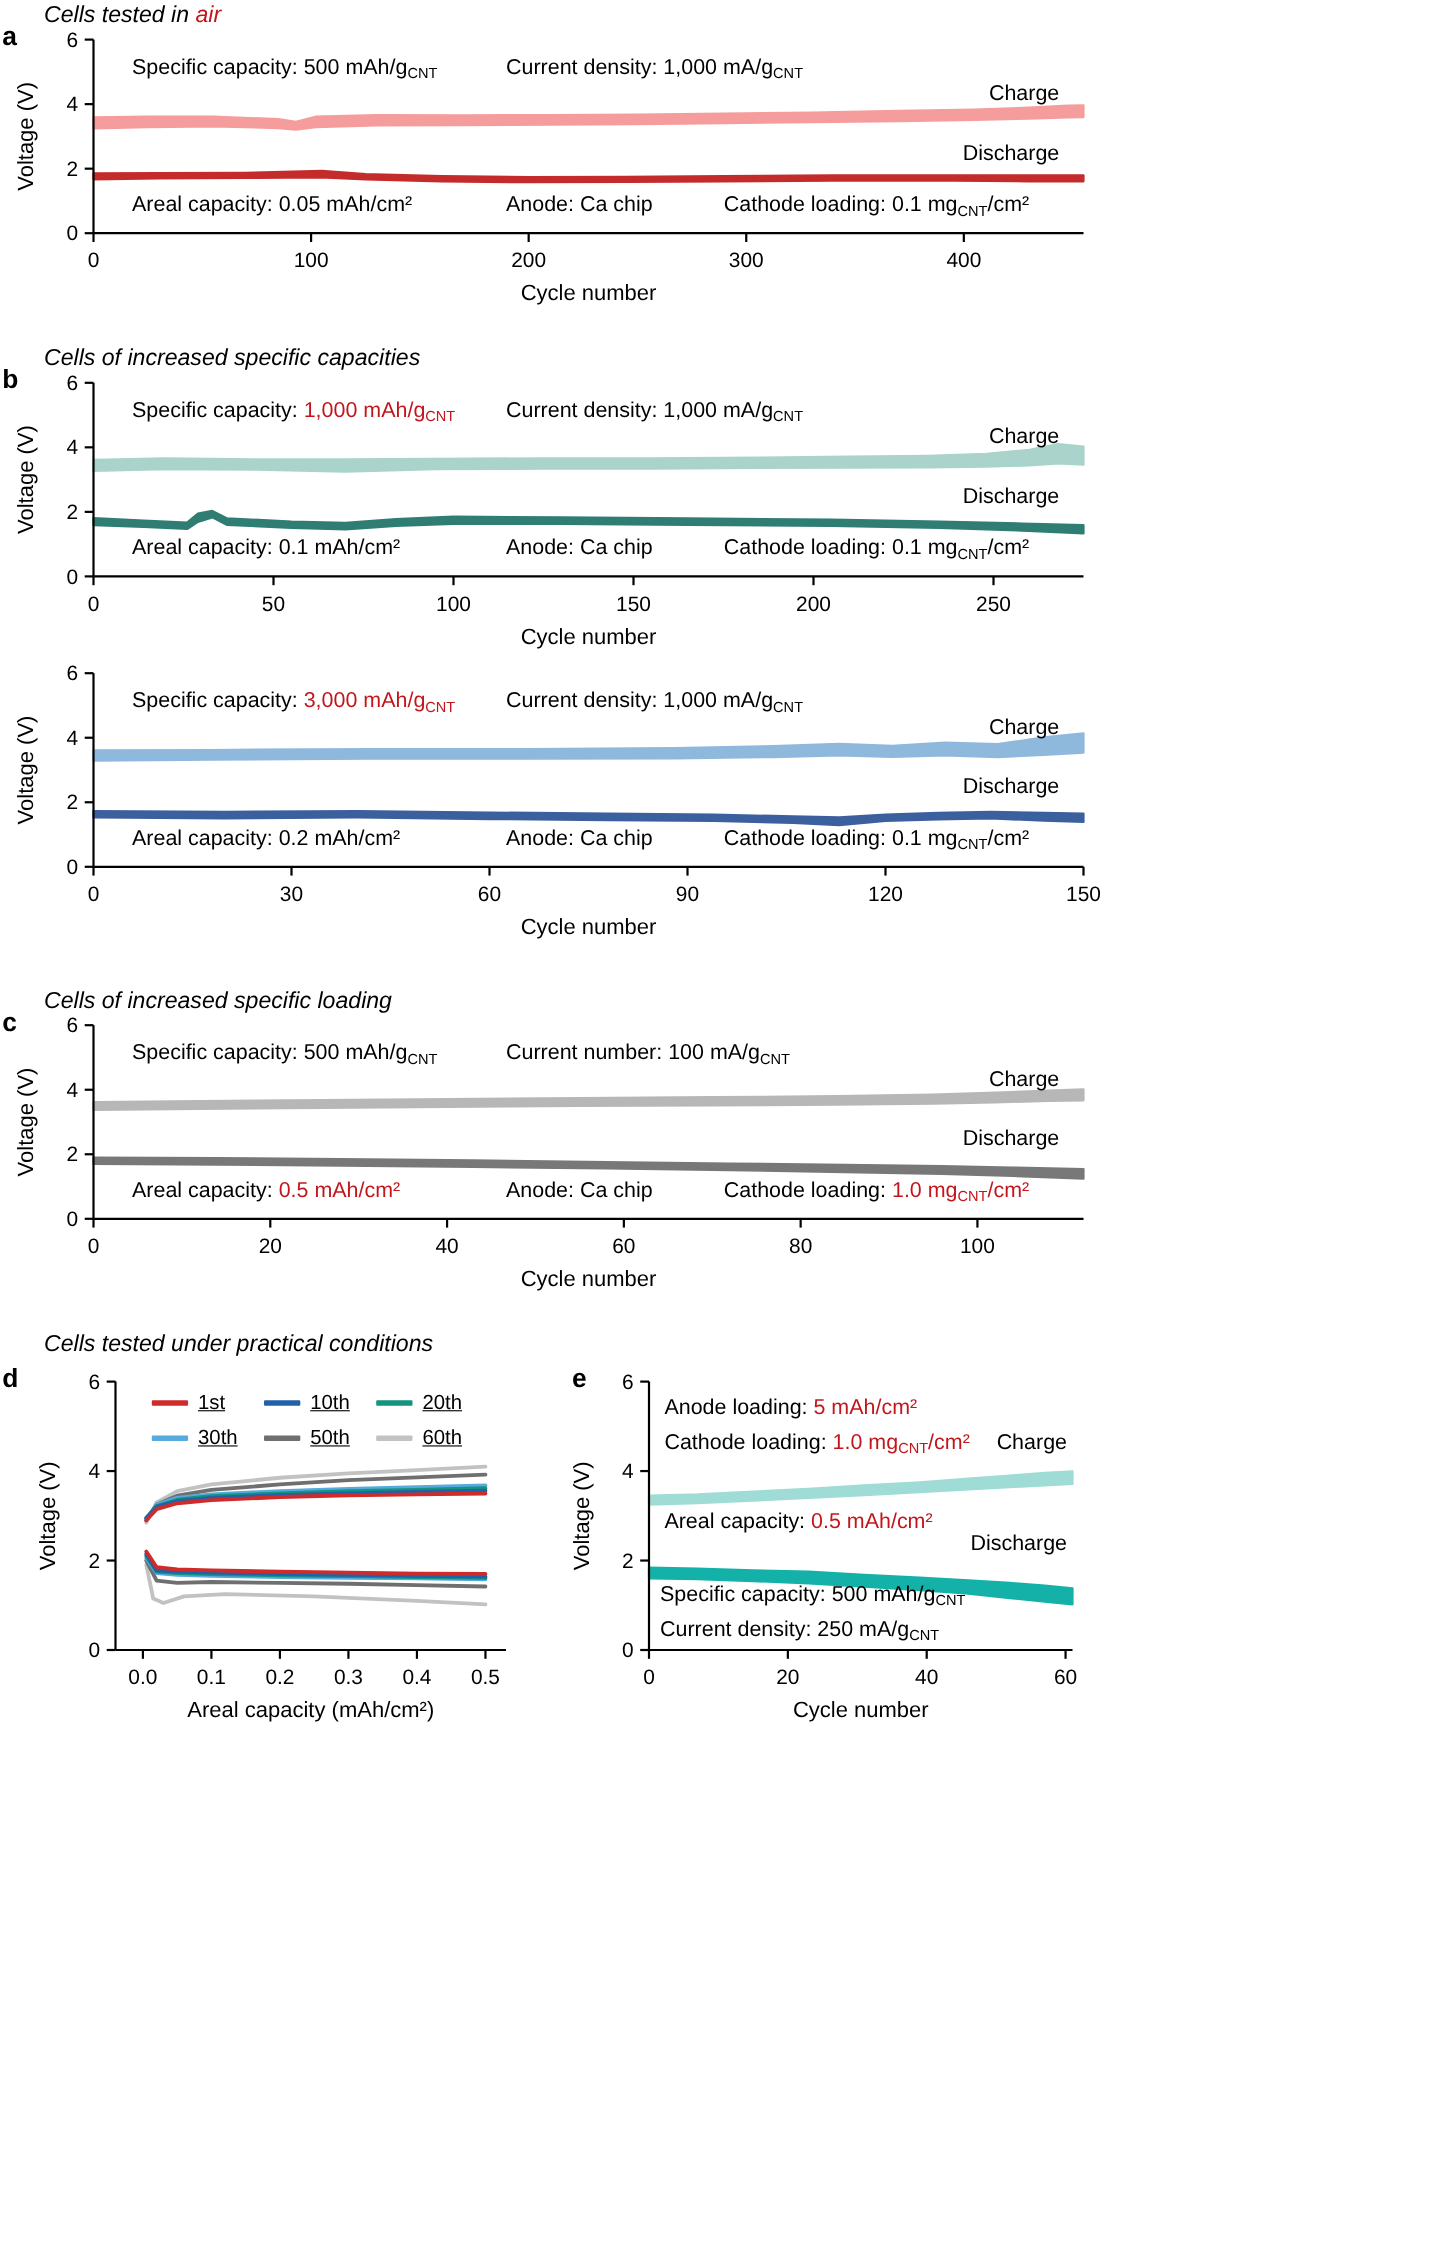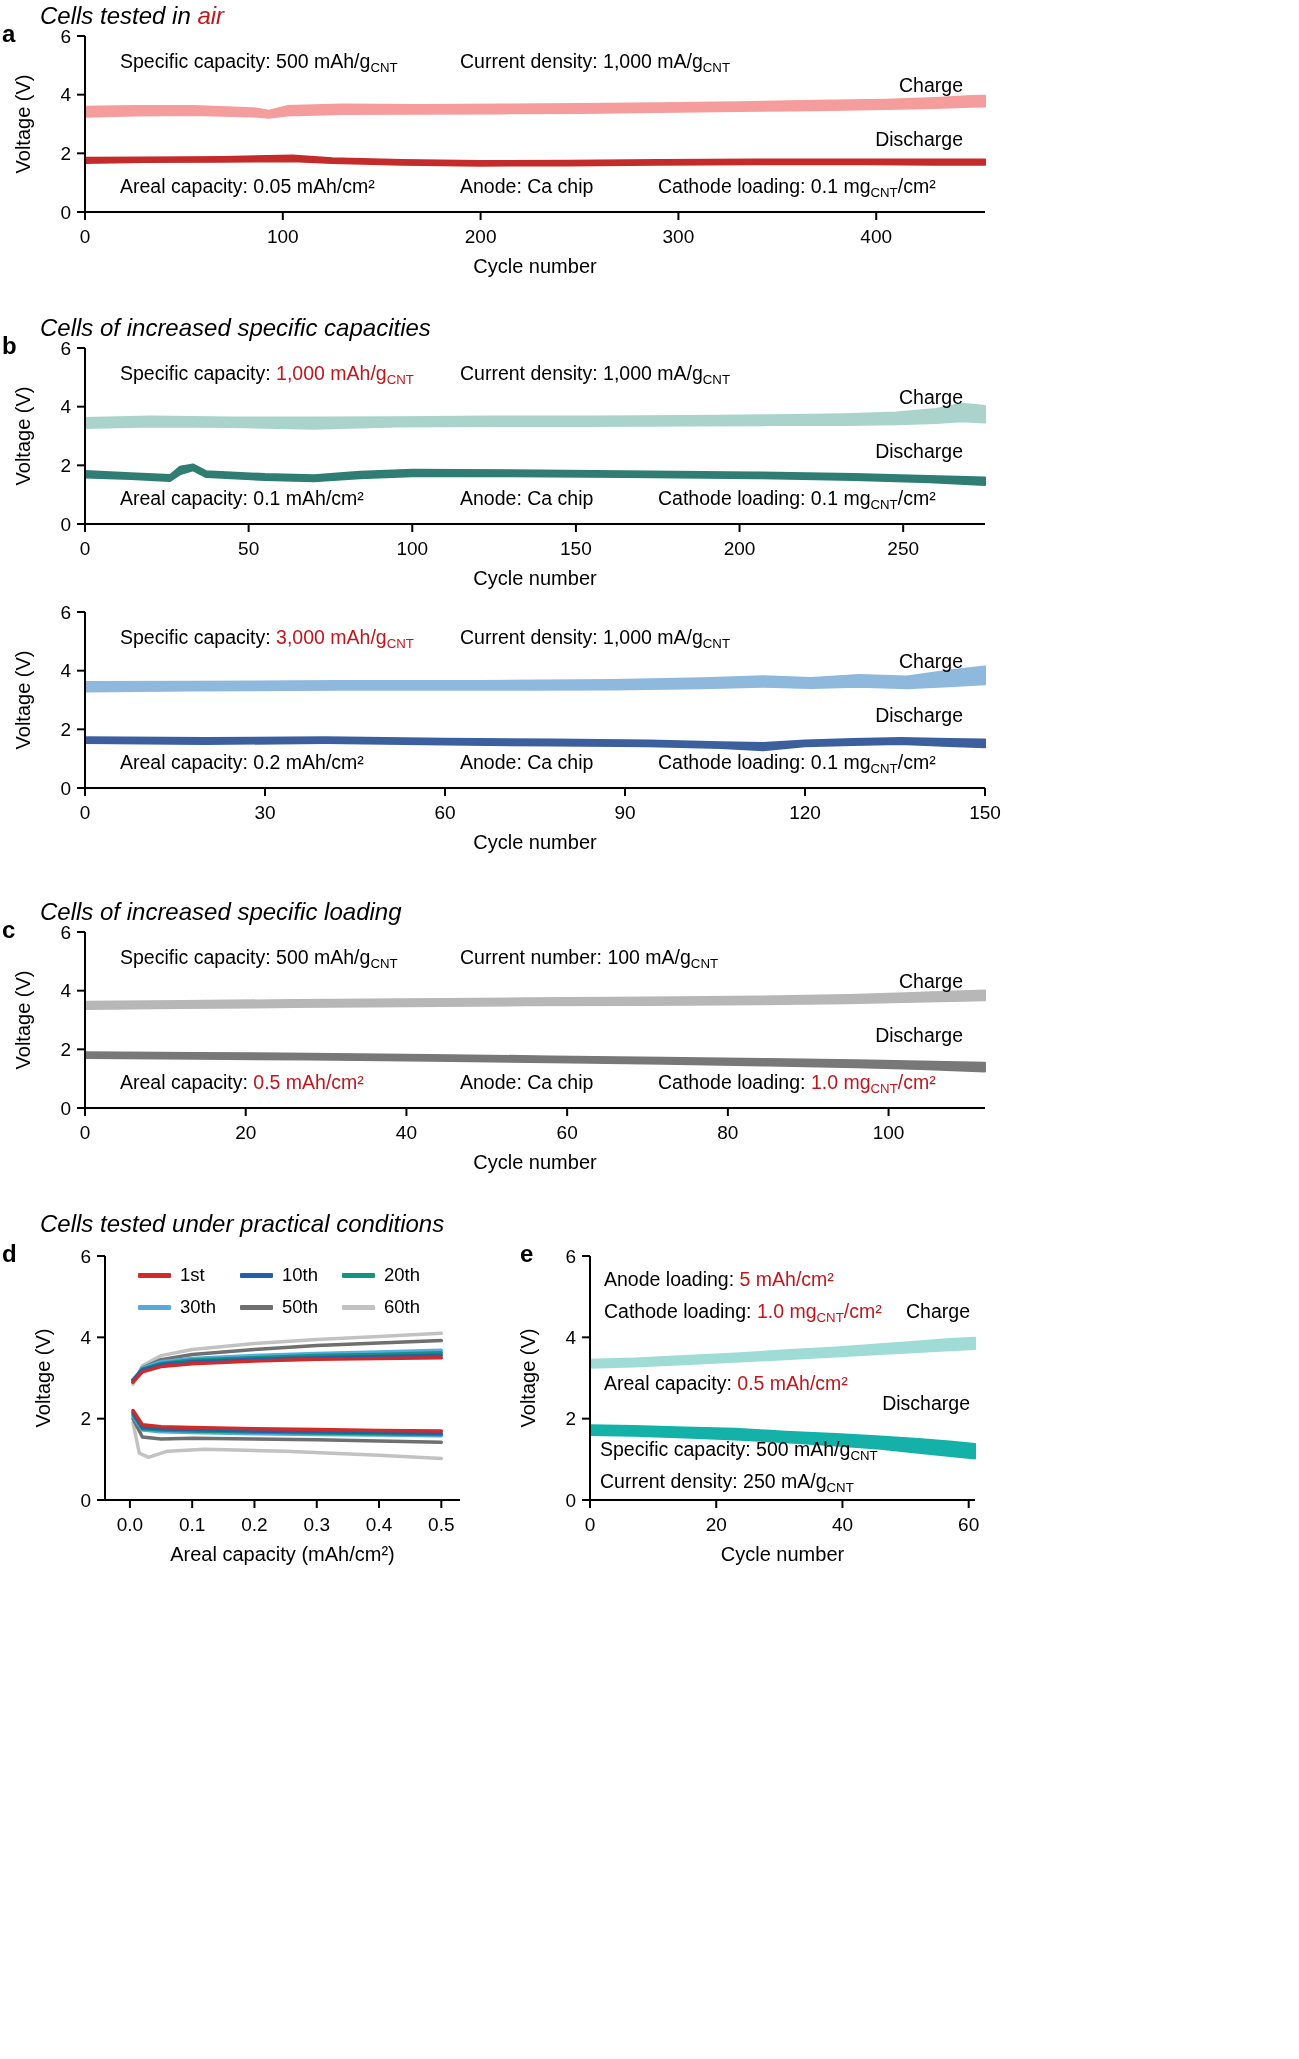--- a/index.html
+++ b/index.html
@@ -1,27 +1,27 @@
 <!DOCTYPE html>
 <html><head>
 <meta charset="utf-8">
 <title></title>
 <style>
   :root { --red:#c3161c; }
   html,body { margin:0; padding:0; background:#ffffff; }
   body { width:1299px; height:2059px; font-family:"Liberation Sans", sans-serif; color:#000; }
   .figure { position:relative; width:1299px; height:2059px; overflow:hidden; background:#fff; }
   .charts-svg { position:absolute; left:0; top:0; font-family:"Liberation Sans", sans-serif; }
-  .panel-title { position:absolute; font-style:italic; font-size:24px; white-space:nowrap; }
+  .panel-title { position:absolute; font-style:italic; font-size:21px; white-space:nowrap; }
   .panel-letter { position:absolute; font-weight:bold; font-size:24px; line-height:24px; }
   .ann { position:absolute; font-size:19.5px; line-height:22px; white-space:nowrap; }
   .right { text-align:right; }
   .sub { font-size:0.68em; vertical-align:-0.3em;margin-top:48px; }
   .red { color:var(--red); }
-  .legend { position:absolute; display:grid; grid-template-columns:auto auto auto; column-gap:24px; row-gap:10px; font-size:18.5px; }
+  .legend { position:absolute; display:grid; grid-template-columns:auto auto auto; column-gap:24px; row-gap:10px; font-size:18.5px;text-decoration:underline; }
   .legend-item { display:flex; align-items:center; gap:9px; white-space:nowrap; }
   .swatch { display:inline-block; width:33px; height:5px; border-radius:1px; }
 </style>
 </head>
 <body>
 
 <div class="figure">
 
   <svg class="charts-svg" width="1299" height="2059" viewBox="0 0 1299 2059">
       <g>

